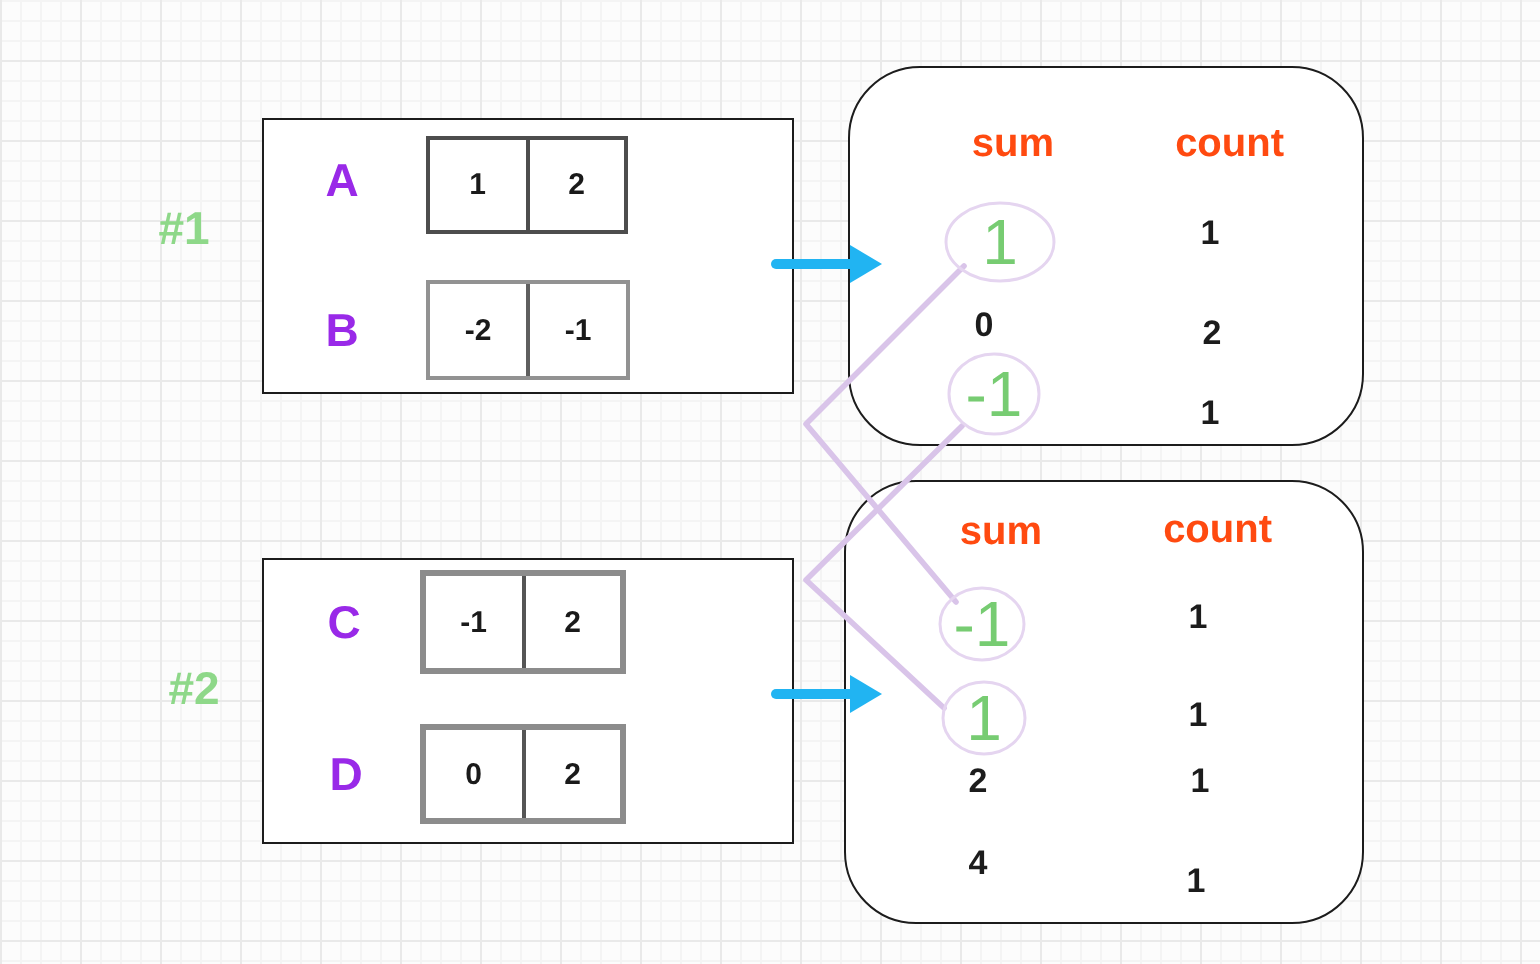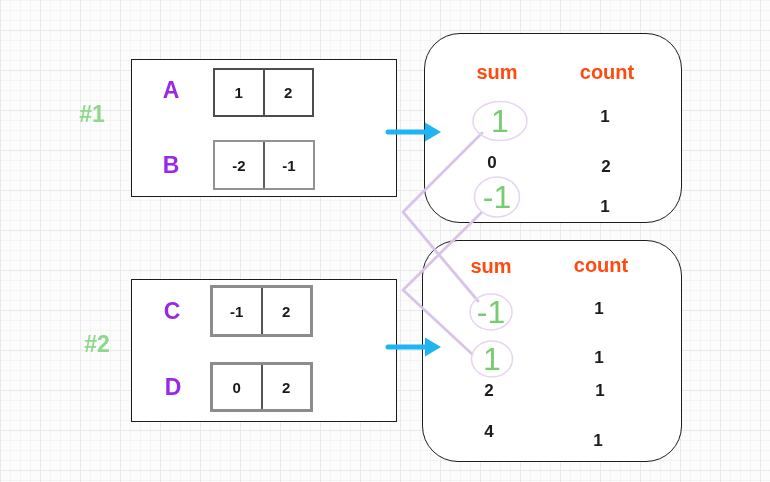--- a/index.html
+++ b/index.html
@@ -34,21 +34,21 @@
   .cells-a{border:2px solid #4d4d4d;}
   .cells-a .cell + .cell{border-left:2px solid #4d4d4d;}
   .cells-b{border:2.5px solid #929292;}
   .cells-b .cell + .cell{border-left:2px solid #5f5f5f;}
   .cells-c,.cells-d{border:3px solid #8c8c8c;}
   .cells-c .cell + .cell,.cells-d .cell + .cell{border-left:2px solid #555555;}
   .overlay{position:absolute; left:0; top:0; z-index:4; pointer-events:none;}
   .t{position:absolute; text-align:center; font-weight:700; color:#1c1c1c; z-index:6; white-space:nowrap;}
   .glabel{font-size:23px; line-height:26px; color:#8ed889;}
   .letter{font-size:23px; line-height:26px; color:#9929e8;}
-  .hdr{font-size:20px; line-height:22px; color:#ff4a10;}
+  .hdr{font-size:20px; line-height:22px; color:#ff4a10;text-align:right;}
   .sumbig{font-size:32px; line-height:36px; font-weight:400; color:#77cc72;}
   .num{font-size:17px; line-height:18px;}
   .lav{stroke:#d9c4e9; stroke-width:2.8; fill:none; stroke-linejoin:round; stroke-linecap:round;}
   .ring{stroke:#e5d5f0; stroke-width:1.5; fill:none;}
   .arrowline{stroke:#21b4f2; stroke-width:5; stroke-linecap:round;}
   .arrowhead{fill:#21b4f2;}
 </style>
 </head>
 <body>
 

